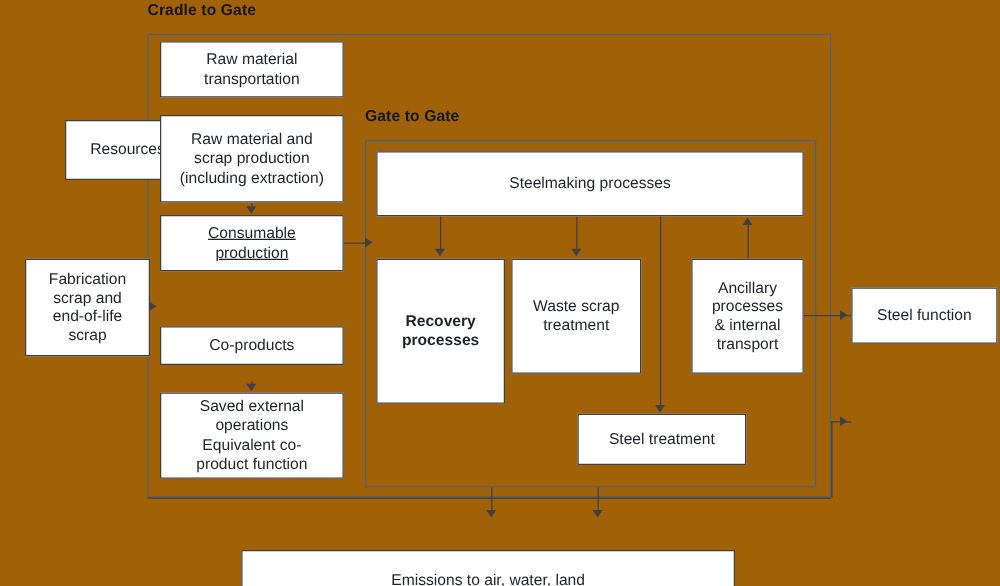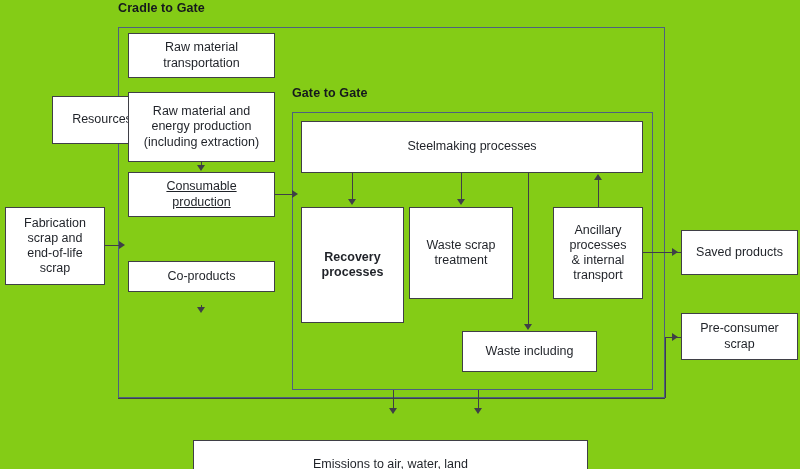--- a/index.html
+++ b/index.html
@@ -4,21 +4,21 @@
 <style>
   html, body {
     margin: 0;
     padding: 0;
     background: #ffffff;
   }
   #canvas {
     position: relative;
     width: 800px;
     height: 469px;
-    background: #84cc16;
+    background: #a16207;
     font-family: "Liberation Sans", sans-serif;
     overflow: hidden;
   }
   .box {
     position: absolute;
     box-sizing: border-box;
     border: 1.3px solid #3f3f46;
     background: #ffffff;
     display: flex;
     align-items: center;
@@ -83,44 +83,44 @@
   <div class="group-title" style="left:118px; top:1px;">Cradle to Gate</div>
 
   <div class="group-title" style="left:292px; top:86px;">Gate to Gate</div>
 
   <div class="container-box" style="left:118px; top:27px; width:547px; height:371px;"></div>
 
   <div class="container-box" style="left:292px; top:112px; width:361px; height:278px;"></div>
 
   <div class="box" style="left:5px; top:96px; width:100px; height:48px;margin-left:47px;">Resources</div>
 
-  <div class="box" style="left:5px; top:207px; width:100px; height:78px;">Fabrication scrap and end-of-life scrap</div>
+  <div class="box" style="left:20px; top:207px; width:100px; height:78px;">Fabrication scrap and end-of-life scrap</div>
 
   <div class="box" style="left:128px; top:33px; width:147px; height:45px;">Raw material transportation</div>
 
-  <div class="box" style="left:128px; top:92px; width:147px; height:70px;">Raw material and energy production (including extraction)</div>
+  <div class="box" style="left:128px; top:92px; width:147px; height:70px;">Raw material and scrap production (including extraction)</div>
 
   <div class="box" style="left:128px; top:172px; width:147px; height:45px;text-decoration:underline;">Consumable production</div>
 
   <div class="box" style="left:128px; top:261px; width:147px; height:31px;">Co-products</div>
 
+  <div class="box" style="left:128px; top:314px; width:147px; height:69px;">Saved external operations Equivalent co-product function</div>
 
   <div class="box" style="left:301px; top:121px; width:342px; height:52px;">Steelmaking processes</div>
 
   <div class="box" style="left:301px; top:207px; width:103px; height:116px;font-weight:bold;">Recovery processes</div>
 
   <div class="box" style="left:409px; top:207px; width:104px; height:92px;">Waste scrap treatment</div>
 
   <div class="box" style="left:553px; top:207px; width:90px; height:92px;">Ancillary processes &amp; internal transport</div>
 
-  <div class="box" style="left:462px; top:331px; width:135px; height:41px;">Waste including</div>
+  <div class="box" style="left:462px; top:331px; width:135px; height:41px;">Steel treatment</div>
 
-  <div class="box" style="left:681px; top:230px; width:117px; height:45px;">Saved products</div>
+  <div class="box" style="left:681px; top:230px; width:117px; height:45px;">Steel function</div>
 
-  <div class="box" style="left:681px; top:313px; width:117px; height:47px;">Pre-consumer scrap</div>
 
   <div class="box" style="left:193px; top:440px; width:395px; height:50px;">Emissions to air, water, land</div>
 
   <div class="line line-h" style="left:105px; top:119px; width:15px;"></div>
   <div class="arrow arrow-right" style="left:119px; top:115px;"></div>
 
   <div class="line line-h" style="left:105px; top:245px; width:15px;"></div>
   <div class="arrow arrow-right" style="left:119px; top:241px;"></div>
 
   <div class="line line-v" style="left:201px; top:162px; height:5px;"></div>

